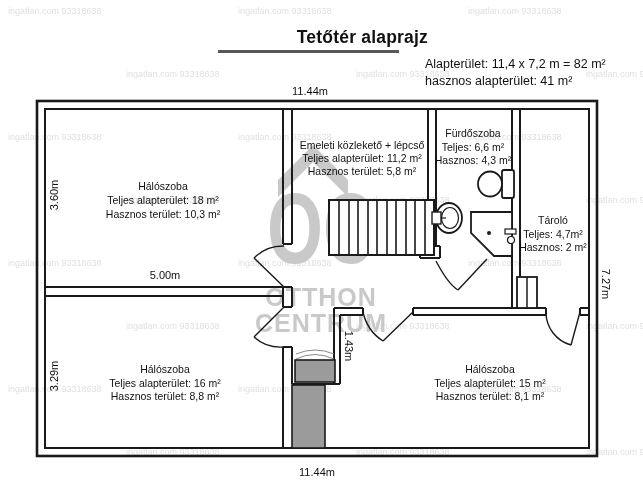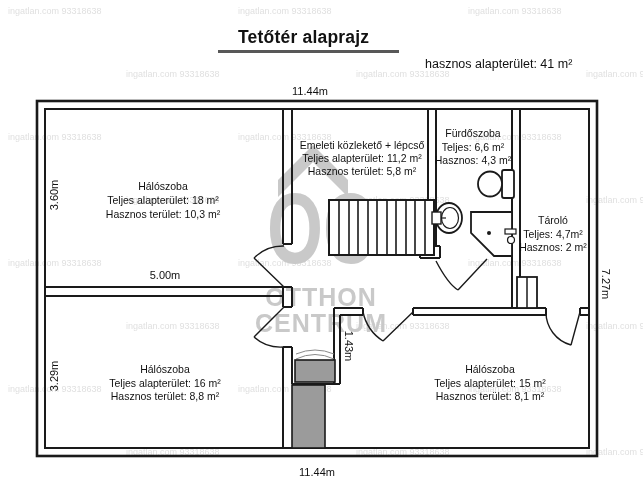--- a/index.html
+++ b/index.html
@@ -1,20 +1,20 @@
 <!DOCTYPE html>
 <html><head>
 <meta charset="utf-8">
 <style>
   html,body{margin:0;padding:0;background:#fff;}
   body{width:643px;height:500px;position:relative;overflow:hidden;
        font-family:"Liberation Sans","DejaVu Sans",sans-serif;color:#111;}
   .tiles{position:absolute;inset:0;z-index:1;border-radius:18px;}
   .tile{position:absolute;font-size:9px;color:rgba(185,185,185,.45);white-space:nowrap;}
-  .page-title{position:absolute;top:27px;left:238px;width:190px;text-align:left;
+  .page-title{position:absolute;top:27px;left:238px;width:190px;text-align:right;
               font-size:17.5px;font-weight:bold;letter-spacing:.2px;z-index:5;}
   .title-underline{position:absolute;top:50px;left:218px;width:181px;height:3px;
                    background:#585858;z-index:5;}
   .info-block{position:absolute;top:56px;left:425px;font-size:12.5px;line-height:17px;z-index:5;}
   svg.plan{position:absolute;left:0;top:0;z-index:4;}
   .room-name,.room-line{font-size:10.5px;fill:#111;}
   .dim{font-size:11px;fill:#111;}
   .wm{fill:#c9c9c9;font-weight:bold;}
 </style>
 </head>
@@ -43,20 +43,21 @@
     <span class="tile" style="left: 238px; top: 384px;">ingatlan.com 93318638</span>
     <span class="tile" style="left: 468px; top: 384px;">ingatlan.com 93318638</span>
     <span class="tile" style="left: 126px; top: 447px;">ingatlan.com 93318638</span>
     <span class="tile" style="left: 356px; top: 447px;">ingatlan.com 93318638</span>
     <span class="tile" style="left: 586px; top: 447px;">ingatlan.com 93318638</span>
   </div>
 
 <div class="page-title">Tetőtér alaprajz</div>
 <div class="title-underline"></div>
 <div class="info-block">
+  <div>Alapterület: 11,4 x 7,2 m = 82 m²</div>
   <div>hasznos alapterület: 41 m²</div>
 </div>
 
 <svg class="plan" width="643" height="500" viewBox="0 0 643 500">
 
   <g>
     <path d="M278,197 L313,162 L348,197 L348,180 L313,145 L278,180 Z" fill="#c9c9c9"></path>
     <g transform="translate(321,263) scale(0.72,1)">
       <text class="wm" x="0" y="0" text-anchor="middle" font-size="100">OC</text>
     </g>

